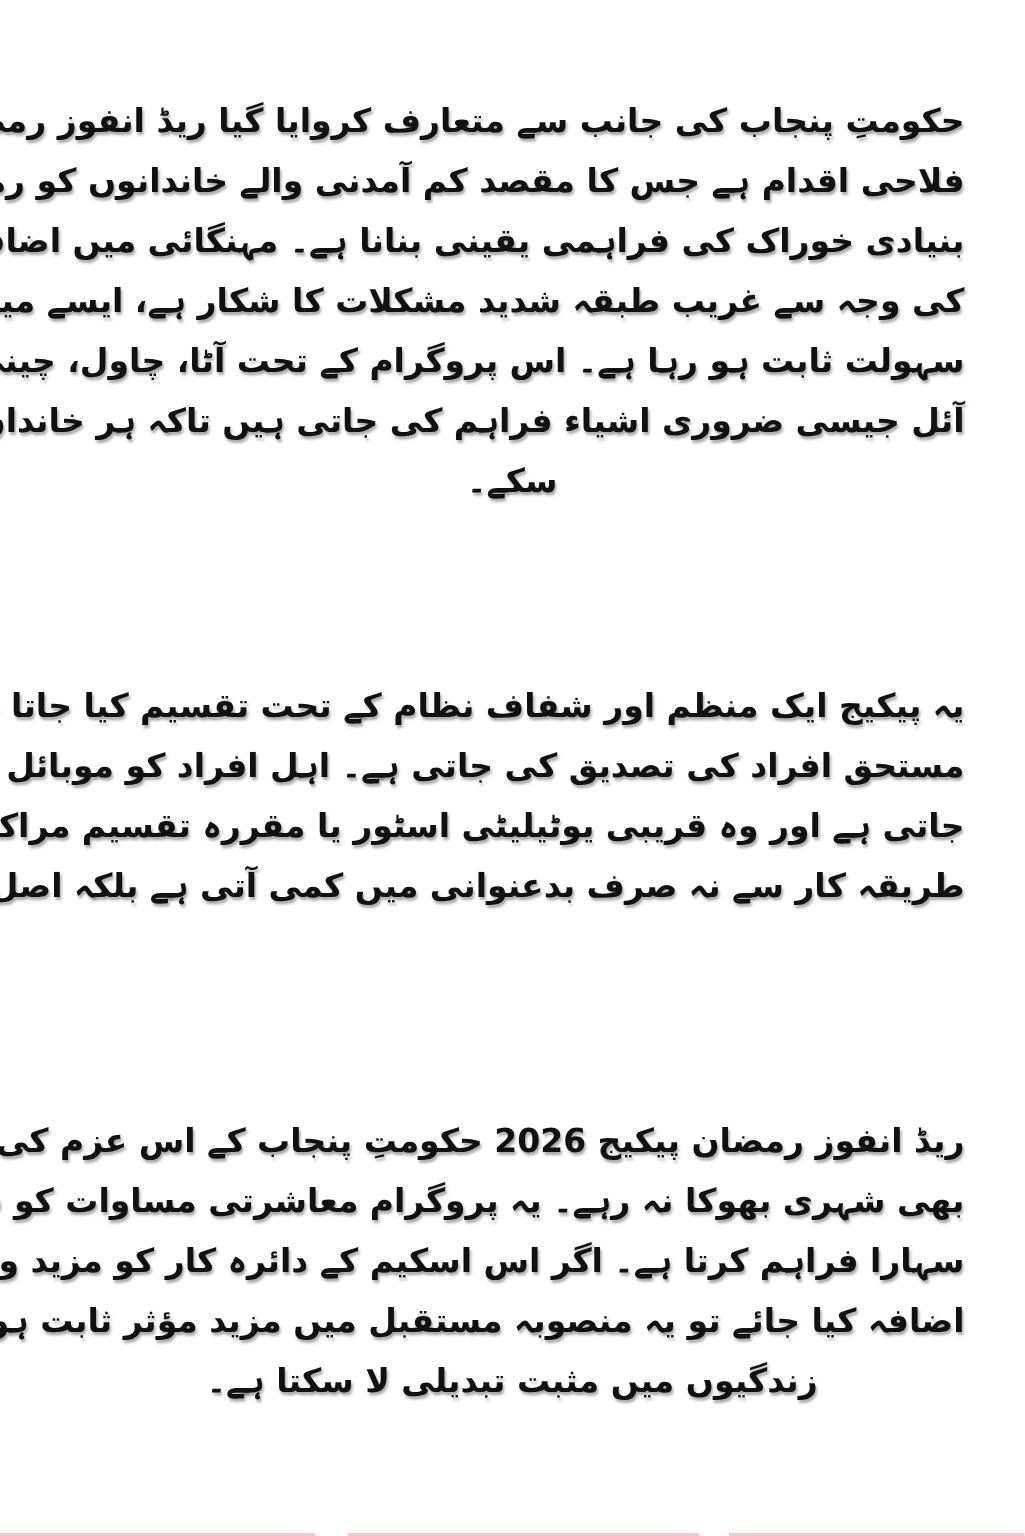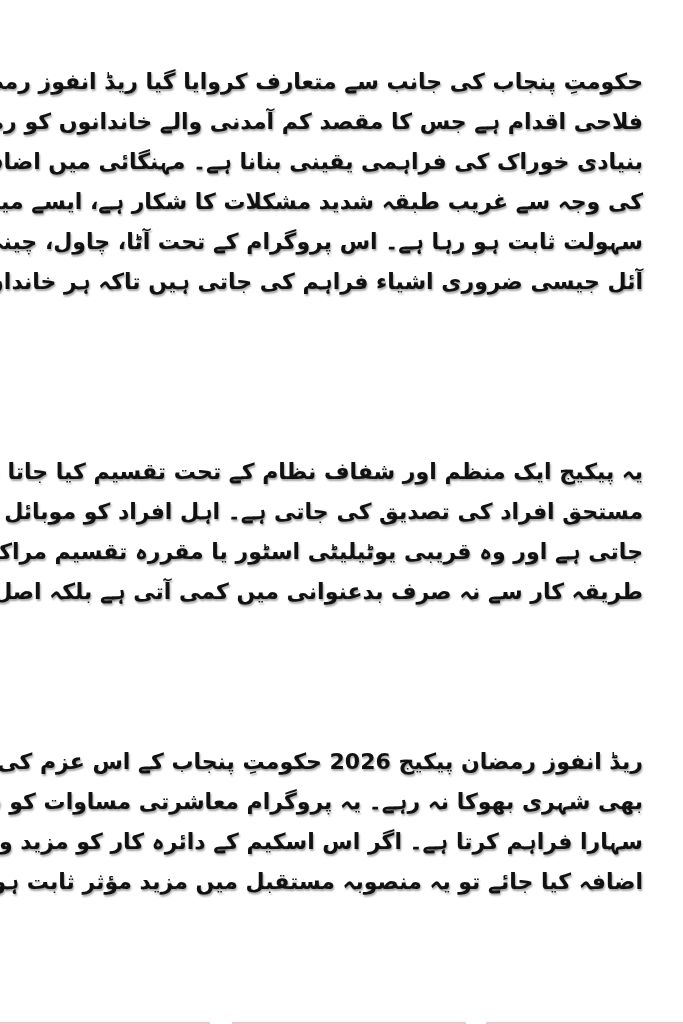--- a/index.html
+++ b/index.html
@@ -59,34 +59,36 @@
 
 <div class="page">
 
   <div class="para" id="para-1">
     <span class="line">حکومتِ پنجاب کی جانب سے متعارف کروایا گیا ریڈ انفوز رمضان پیکیج 2026 ایک اہم</span>
     <span class="line">فلاحی اقدام ہے جس کا مقصد کم آمدنی والے خاندانوں کو رمضان المبارک کے دوران</span>
     <span class="line">بنیادی خوراک کی فراہمی یقینی بنانا ہے۔ مہنگائی میں اضافے اور روزمرہ اخراجات بڑھنے</span>
     <span class="line">کی وجہ سے غریب طبقہ شدید مشکلات کا شکار ہے، ایسے میں یہ پیکیج ان کے لیے ایک بڑی</span>
     <span class="line">سہولت ثابت ہو رہا ہے۔ اس پروگرام کے تحت آٹا، چاول، چینی، دالیں اور کوکنگ</span>
     <span class="line">آئل جیسی ضروری اشیاء فراہم کی جاتی ہیں تاکہ ہر خاندان باعزت طریقے سے رمضان گزار</span>
+    <span class="line">سکے۔</span>
   </div>
 
   <div class="para" id="para-2">
     <span class="line">یہ پیکیج ایک منظم اور شفاف نظام کے تحت تقسیم کیا جاتا ہے جس میں شناختی کارڈ کی بنیاد پر</span>
     <span class="line">مستحق افراد کی تصدیق کی جاتی ہے۔ اہل افراد کو موبائل پیغام کے ذریعے اطلاع دی</span>
     <span class="line">جاتی ہے اور وہ قریبی یوٹیلیٹی اسٹور یا مقررہ تقسیم مراکز سے راشن حاصل کر سکتے ہیں۔ اس</span>
     <span class="line">طریقہ کار سے نہ صرف بدعنوانی میں کمی آتی ہے بلکہ اصل مستحقین تک امداد پہنچنا بھی</span>
   </div>
 
   <div class="para" id="para-3">
     <span class="line">ریڈ انفوز رمضان پیکیج 2026 حکومتِ پنجاب کے اس عزم کی عکاسی کرتا ہے کہ کوئی</span>
     <span class="line">بھی شہری بھوکا نہ رہے۔ یہ پروگرام معاشرتی مساوات کو فروغ دیتا ہے اور کمزور طبقے کو</span>
     <span class="line">سہارا فراہم کرتا ہے۔ اگر اس اسکیم کے دائرہ کار کو مزید وسیع کیا جائے اور عوامی آگاہی میں</span>
     <span class="line">اضافہ کیا جائے تو یہ منصوبہ مستقبل میں مزید مؤثر ثابت ہو سکتا ہے اور لاکھوں خاندانوں کی</span>
+    <span class="line">زندگیوں میں مثبت تبدیلی لا سکتا ہے۔</span>
   </div>
 
   <div class="footer-bars">
     <div class="footer-bar" style="left: 0px; width: 210px; background: rgb(240, 200, 204);"></div>
     <div class="footer-bar" style="left: 232px; width: 234px; background: rgb(240, 200, 204);"></div>
     <div class="footer-bar" style="left: 486px; width: 197px; background: rgb(240, 200, 204);"></div>
   </div>
 
 </div>
 

